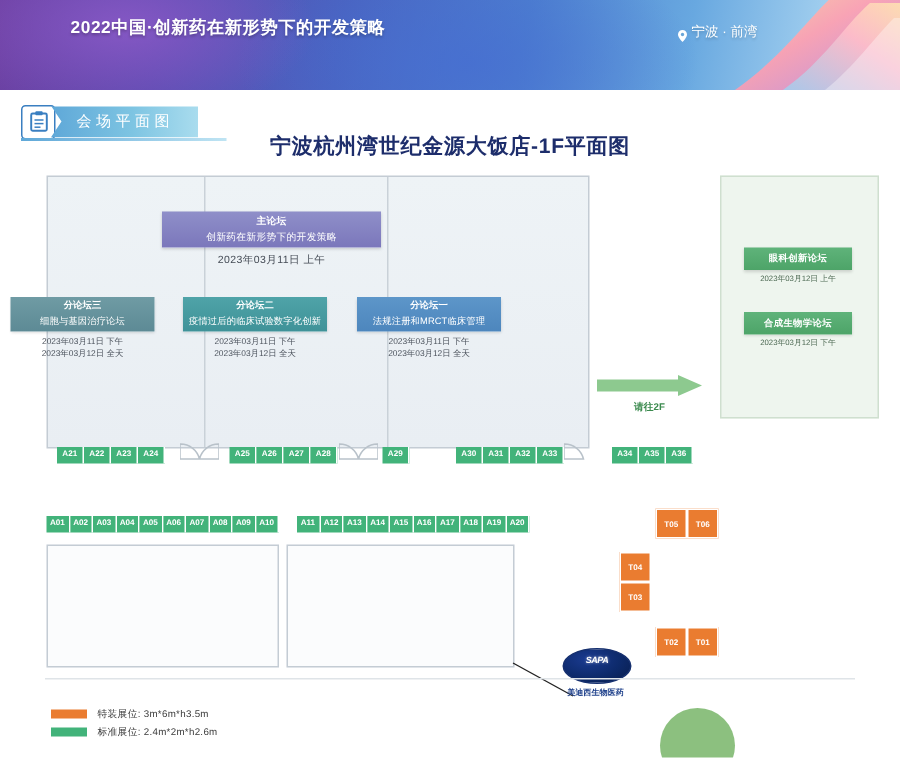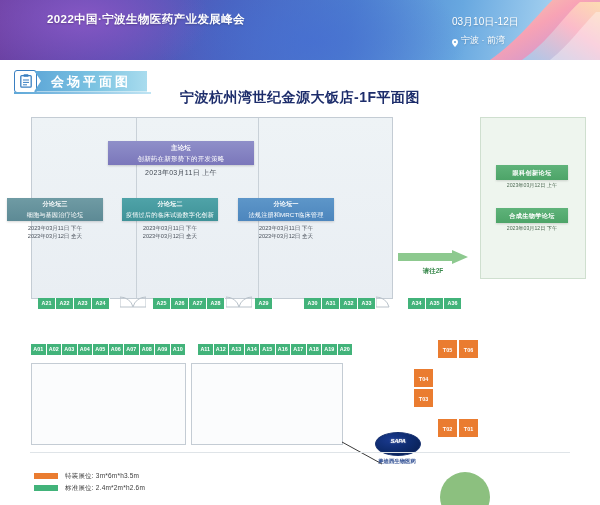--- a/index.html
+++ b/index.html
@@ -35,21 +35,21 @@
   .banner-meta .pin{position:absolute;left:0;top:4px;width:6px;height:8px;}
 
   
   .tab-wrap{position:absolute;left:14px;top:70px;height:22px;display:flex;align-items:center;}
   .tab-icon{
     width:21px;height:21px;border:1.6px solid #3a7fc1;border-radius:3px;
     background:#ffffff;display:flex;align-items:center;justify-content:center;flex:none;
   }
   .tab-label{
     margin-left:-3px;height:21px;line-height:21px;
-    padding:0 16px 0 17px;color:#ffffff;font-size:13px;font-weight:bold;letter-spacing:3px;
+    padding:0 16px 0 17px;color:#ffffff;font-size:10px;font-weight:normal;letter-spacing:3px;
     background:linear-gradient(90deg,#5fa8d8 0%,#7dc4e2 55%,#a9dcee 100%);
     clip-path:polygon(0 0,100% 0,100% 100%,0 100%,7px 50%);
   }
   .tab-underline{
     position:absolute;left:14px;top:92px;width:137px;height:2px;
     background:linear-gradient(90deg,#5fa8d8,#bfe4f3);
   }
 
   
   .page-title{
@@ -192,24 +192,23 @@
             <stop offset="60%" stop-color="#ffc0cb"></stop>
           <stop offset="100%" stop-color="#ffe6b0"></stop>
         </linearGradient>
       </defs>
       <path d="M60,60 C95,35 110,10 128,-5 L170,-5 L170,60 Z" fill="url(#sw1)" opacity="0.92"></path>
       <path d="M92,60 C120,40 132,18 150,2 L170,2 L170,60 Z" fill="url(#sw2)" opacity="0.85"></path>
       <path d="M120,60 C140,44 152,26 166,12 L170,12 L170,60 Z" fill="#ffffff" opacity="0.35"></path>
     </svg>
   </div>
   <div class="banner-title">
-    <div class="l1">2022中国·宁波生物医药产业发展峰会</div>
+    <div class="l1">2022中国·创新药在新形势下的开发策略</div>
   </div>
   <div class="banner-meta">
-    <div>03月10日-12日</div>
     <div class="loc">
       <span class="pin">
         <svg width="6" height="8" viewBox="0 0 6 8">
             <path d="M3 0C1.3 0 0 1.3 0 3c0 2.2 3 5 3 5s3-2.8 3-5C6 1.3 4.7 0 3 0z" fill="#ffffff"></path>
             <circle cx="3" cy="3" r="1.1" fill="#6aa6d8"></circle>
           </svg>
       </span>
       <span>宁波 · 前湾</span>
     </div>
   </div>

